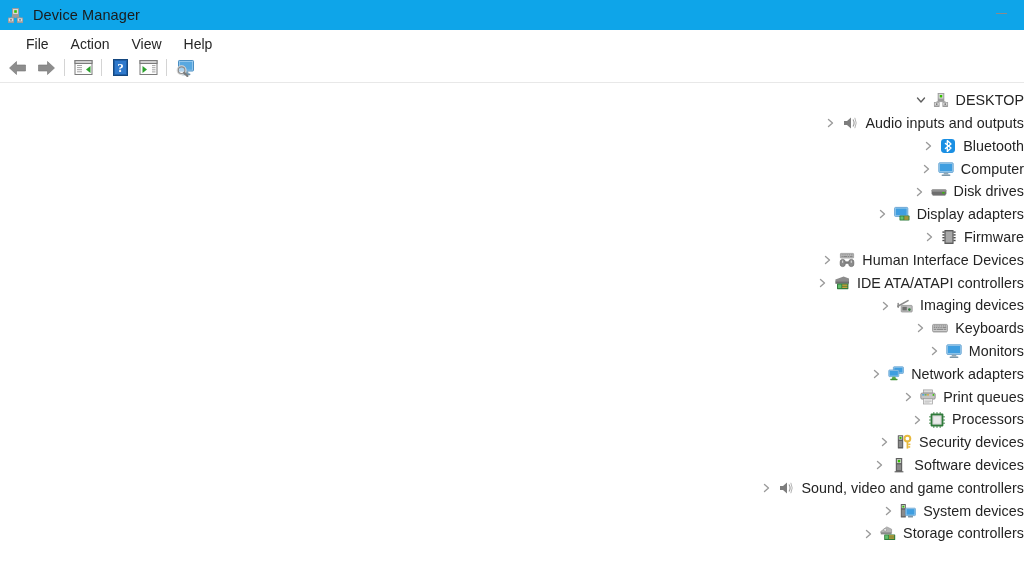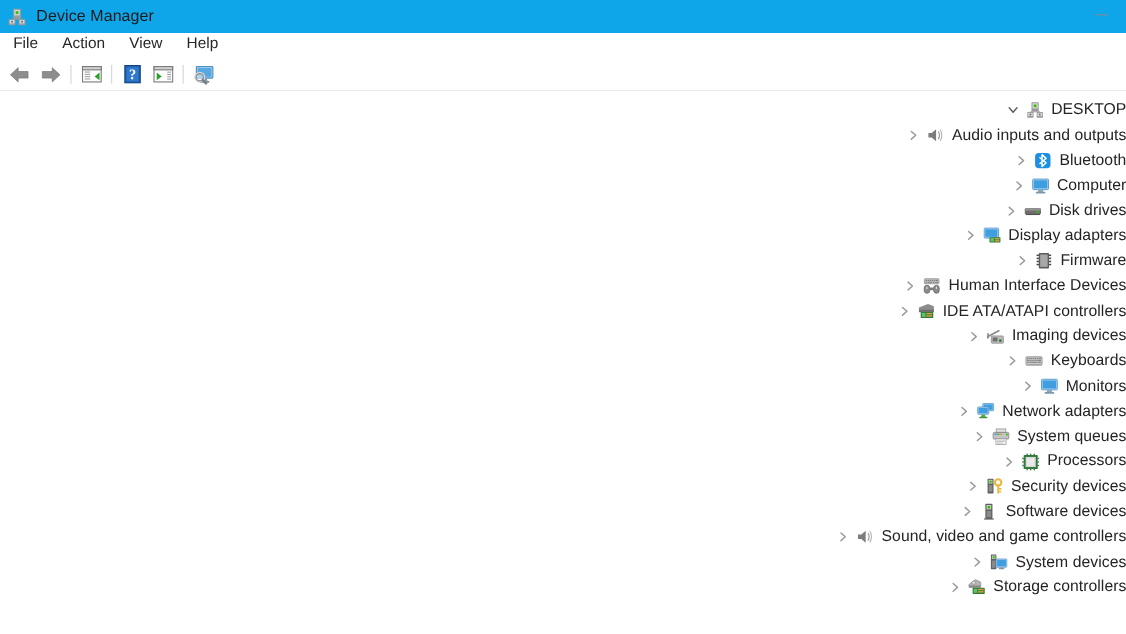--- a/index.html
+++ b/index.html
@@ -66,22 +66,22 @@
     height: 1px;
     background: #8a8a8a;
     margin-top: -3px;
   }
 
   
   .menubar {
     height: 23px;
     background: #ffffff;
     display: flex;
-    align-items: flex-start;
-    padding-left: 2px;
+    align-items: flex-end;
+    padding-left: 16px;
   }
   .menu-item {
     font-size: 14px;
     color: #262626;
     padding: 2px 10px 2px 10px;
     margin-right: 2px;
     line-height: 1;
     white-space: nowrap;
     cursor: default;
   }
@@ -545,21 +545,21 @@
           <rect x="7" y="5.2" width="2" height="1.3" fill="#d9a33b"></rect>
           <circle cx="13.4" cy="5.9" r="0.9" fill="#35c000"></circle>
           <rect x="3.4" y="9.6" width="9.2" height="5.4" fill="#f5f5f5" stroke="#9a9a9a" stroke-width="0.7"></rect>
           <g stroke="#b4b4b4" stroke-width="0.7">
             <line x1="4.4" y1="11" x2="11.6" y2="11"></line>
             <line x1="4.4" y1="12.4" x2="11.6" y2="12.4"></line>
             <line x1="4.4" y1="13.8" x2="9.6" y2="13.8"></line>
           </g>
         </svg>
       </span>
-      <span class="node-label">System queues</span>
+      <span class="node-label">Print queues</span>
     </div>
 
     <div class="tree-row child">
       <span class="chevron">
         <svg width="12" height="12" viewBox="0 0 12 12">
             <polyline points="4.5,2.5 8.5,6 4.5,9.5" fill="none" stroke="#9a9a9a" stroke-width="1.35" stroke-linecap="round" stroke-linejoin="round"></polyline>
           </svg>
       </span>
       <span class="node-icon">
         <svg width="16" height="16" viewBox="0 0 16 16">

